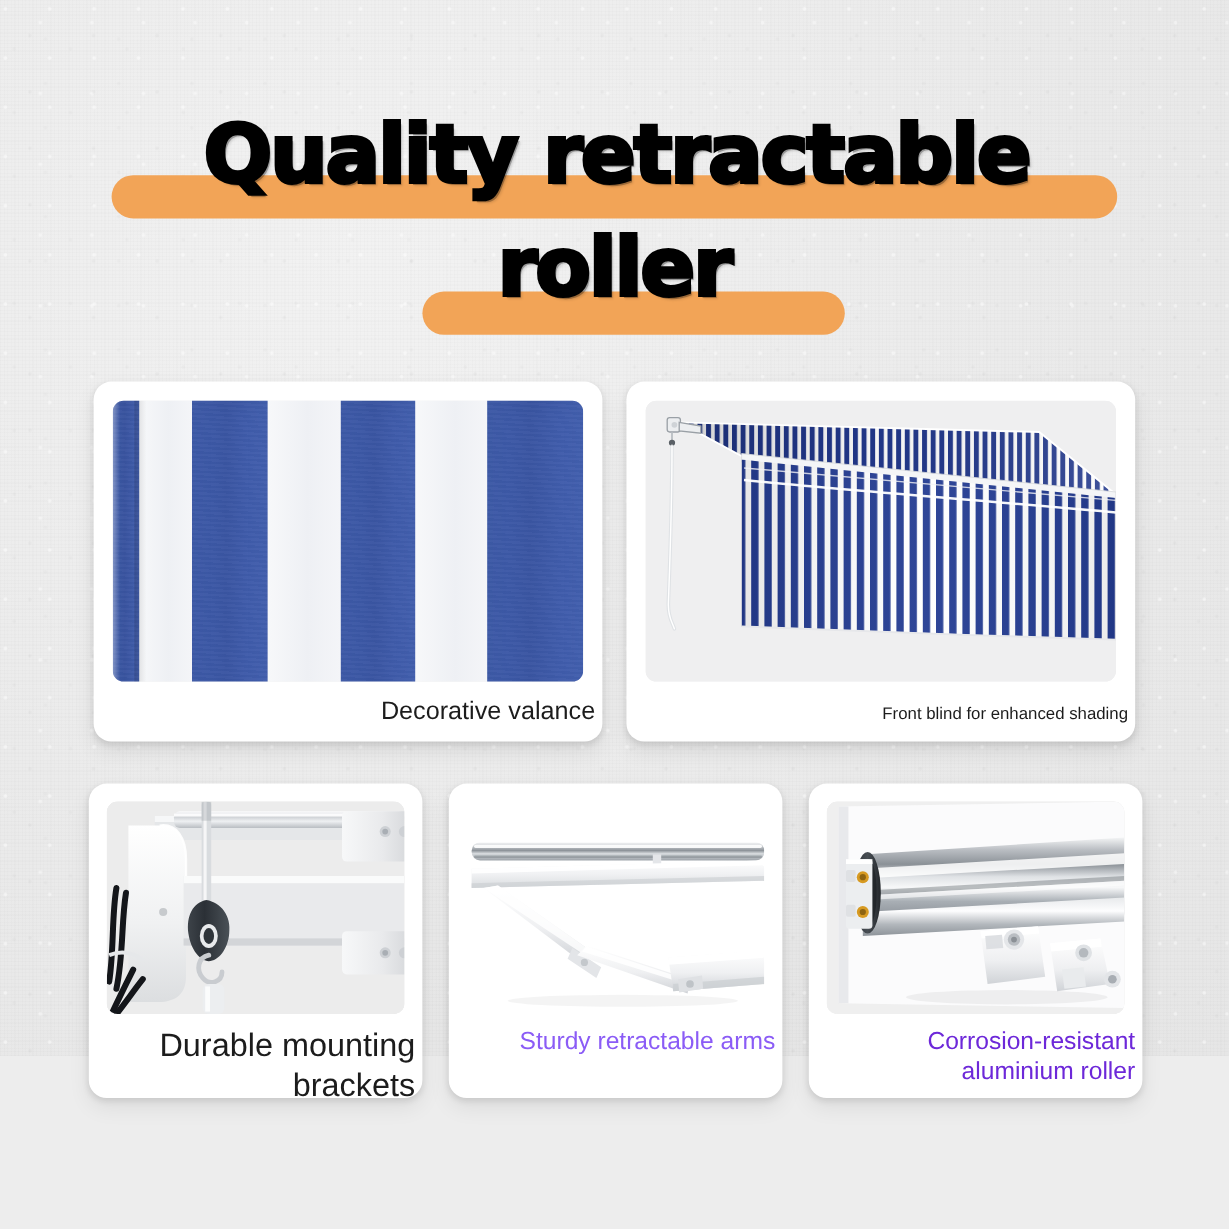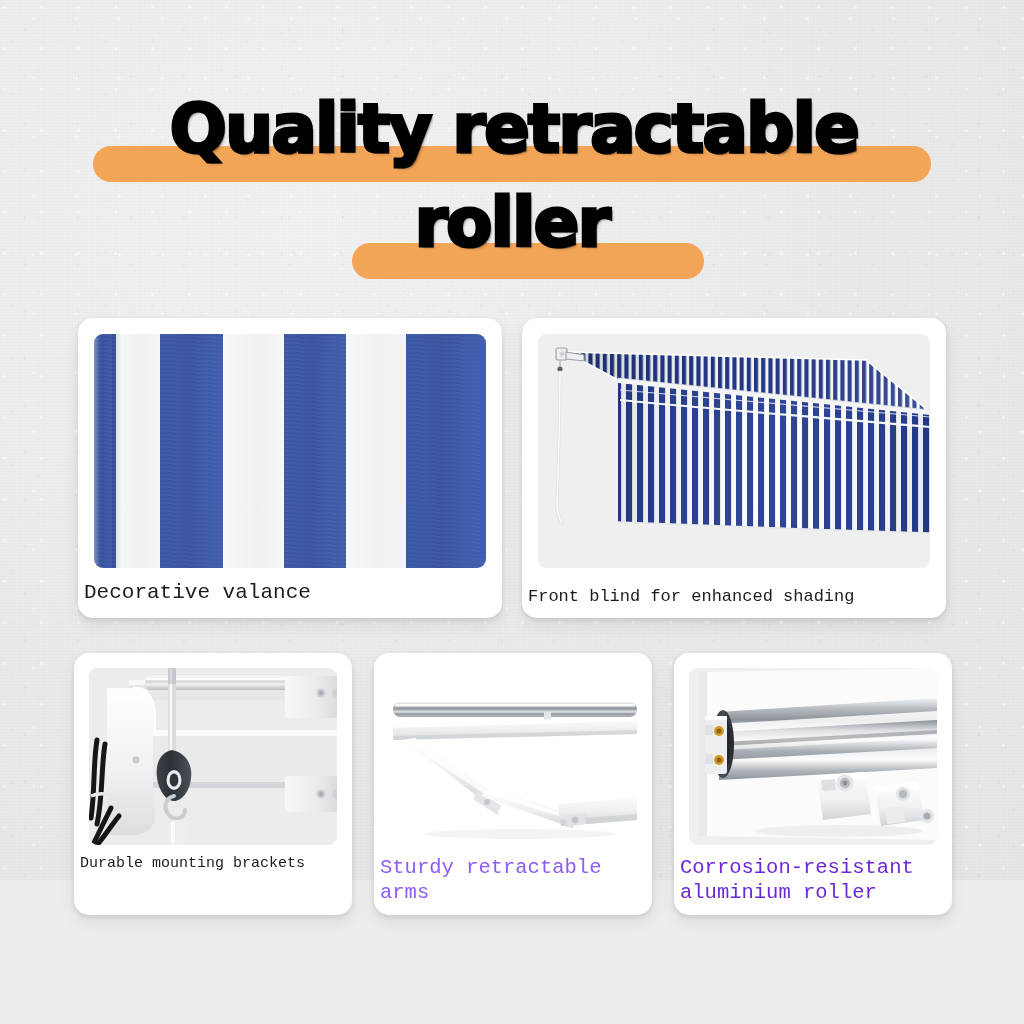--- a/index.html
+++ b/index.html
@@ -101,39 +101,39 @@
   }
   .card-media {
     position: absolute;
     border-radius: 9px;
     overflow: hidden;
     background: #efefef;
   }
   .card-caption {
     position: absolute;
     left: 6px; right: 6px;
-    text-align: left;
-    font-family: Liberation Mono, monospace;
+    text-align: right;
+    font-family: Liberation Sans, sans-serif;
     color: #1c1c1c;
     line-height: 1.24;
   }
 
   
   #card-valance { left: 78px;  top: 318px; width: 424px; height: 300px; }
   #card-valance .card-media { left: 16px; top: 16px; width: 392px; height: 234px; }
   #card-valance .card-caption { top: 262px; font-size: 21px; }
 
   #card-frontblind { left: 522px; top: 318px; width: 424px; height: 300px; }
   #card-frontblind .card-media { left: 16px; top: 16px; width: 392px; height: 234px; }
-  #card-frontblind .card-caption { top: 268px; font-size: 17px; }
+  #card-frontblind .card-caption { top: 268px; font-size: 14px; }
 
   
   #card-brackets { left: 74px;  top: 653px; width: 278px; height: 262px; }
   #card-brackets .card-media { left: 15px; top: 15px; width: 248px; height: 177px; }
-  #card-brackets .card-caption { top: 202px; font-size: 15px; }
+  #card-brackets .card-caption { top: 202px; font-size: 27px; }
 
   #card-arms { left: 374px; top: 653px; width: 278px; height: 262px; }
   #card-arms .card-media { left: 15px; top: 15px; width: 248px; height: 177px; background: #ffffff; }
   #card-arms .card-caption { top: 202px; font-size: 20.5px; }
 
   #card-roller { left: 674px; top: 653px; width: 278px; height: 262px; }
   #card-roller .card-media { left: 15px; top: 15px; width: 248px; height: 177px; }
   #card-roller .card-caption { top: 202px; font-size: 20.5px; }
 
   

